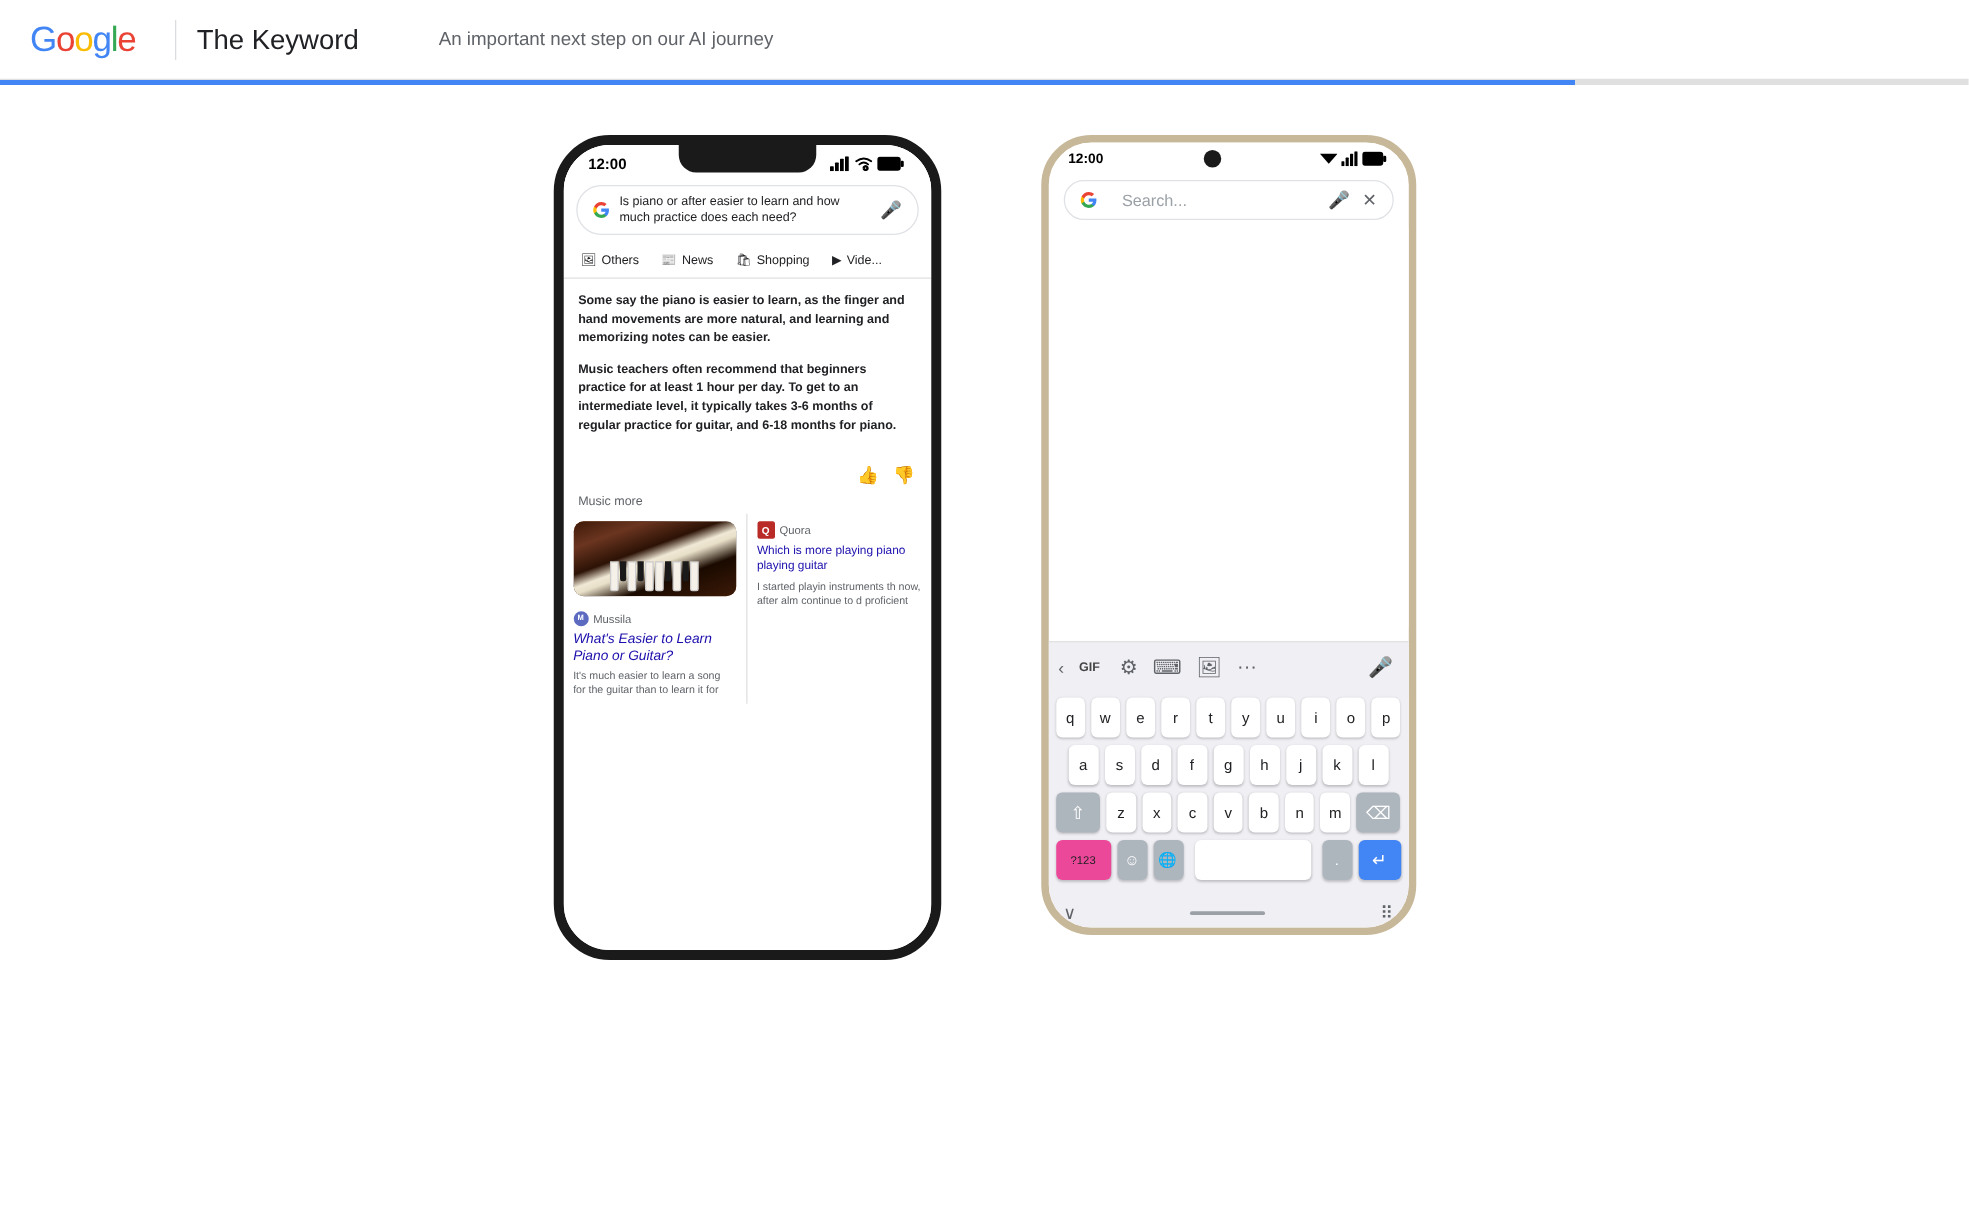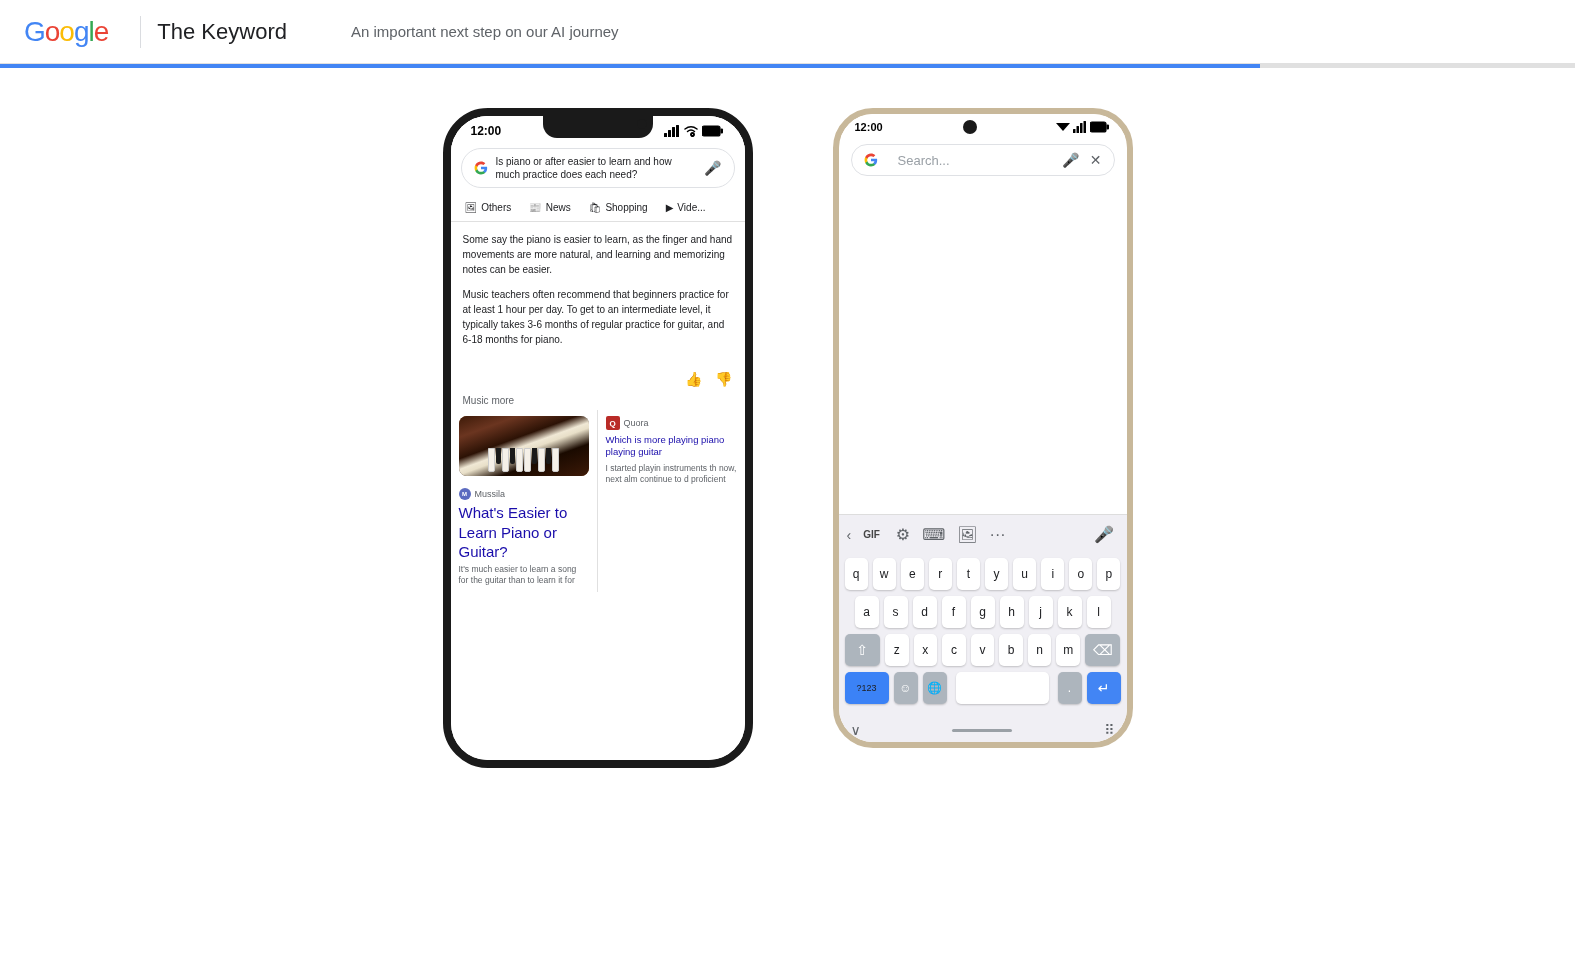--- a/index.html
+++ b/index.html
@@ -150,20 +150,21 @@
 
     
     .ai-content {
       padding: 10px 12px;
       font-size: 10px;
       line-height: 1.5;
       color: #202124;
     }
     .ai-content p {
       margin-bottom: 10px;
+      font-weight: bold;
     }
 
     
     .thumbs-row {
       display: flex;
       justify-content: flex-end;
       padding: 4px 12px;
       gap: 12px;
     }
     .thumb-btn {
@@ -218,23 +219,24 @@
       font-size: 7px;
       display: flex;
       align-items: center;
       justify-content: center;
     }
     .source-name {
       font-size: 9px;
       color: #5f6368;
     }
     .card-title {
-      font-size: 15px;
+      font-size: 11px;
       color: #1a0dab;
       line-height: 1.3;
+      font-style: italic;
     }
     .card-desc {
       font-size: 8.5px;
       color: #5f6368;
       line-height: 1.3;
       margin-top: 2px;
     }
 
     
     .card-right {
@@ -397,21 +399,21 @@
     .key.shift-key {
       width: 36px;
       background: #adb5bd;
     }
     .key.backspace {
       width: 36px;
       background: #adb5bd;
     }
     .key.num-key {
       width: 44px;
-      background: #3b82f6;
+      background: #ec4899;
       font-size: 10px;
     }
     .key.enter-key {
       background: #4285F4;
       color: white;
       width: 34px;
     }
     .key.period {
       width: 24px;
       background: #adb5bd;
@@ -569,21 +571,21 @@
           <div class="card-title">What's Easier to Learn Piano or Guitar?</div>
           <div class="card-desc">It's much easier to learn a song for the guitar than to learn it for</div>
         </div>
 
         <div class="card-right">
           <div class="quora-header">
             <div class="quora-logo">Q</div>
             <span class="quora-name">Quora</span>
           </div>
           <div class="quora-title">Which is more playing piano playing guitar</div>
-          <div class="quora-body">I started playin instruments th now, next alm continue to d proficient</div>
+          <div class="quora-body">I started playin instruments th now, after alm continue to d proficient</div>
         </div>
       </div>
     </div>
   </div>
 
   <div class="phone-right">
     <div class="phone-right-inner">
 
       <div class="android-status">
         <span class="android-time">12:00</span>

